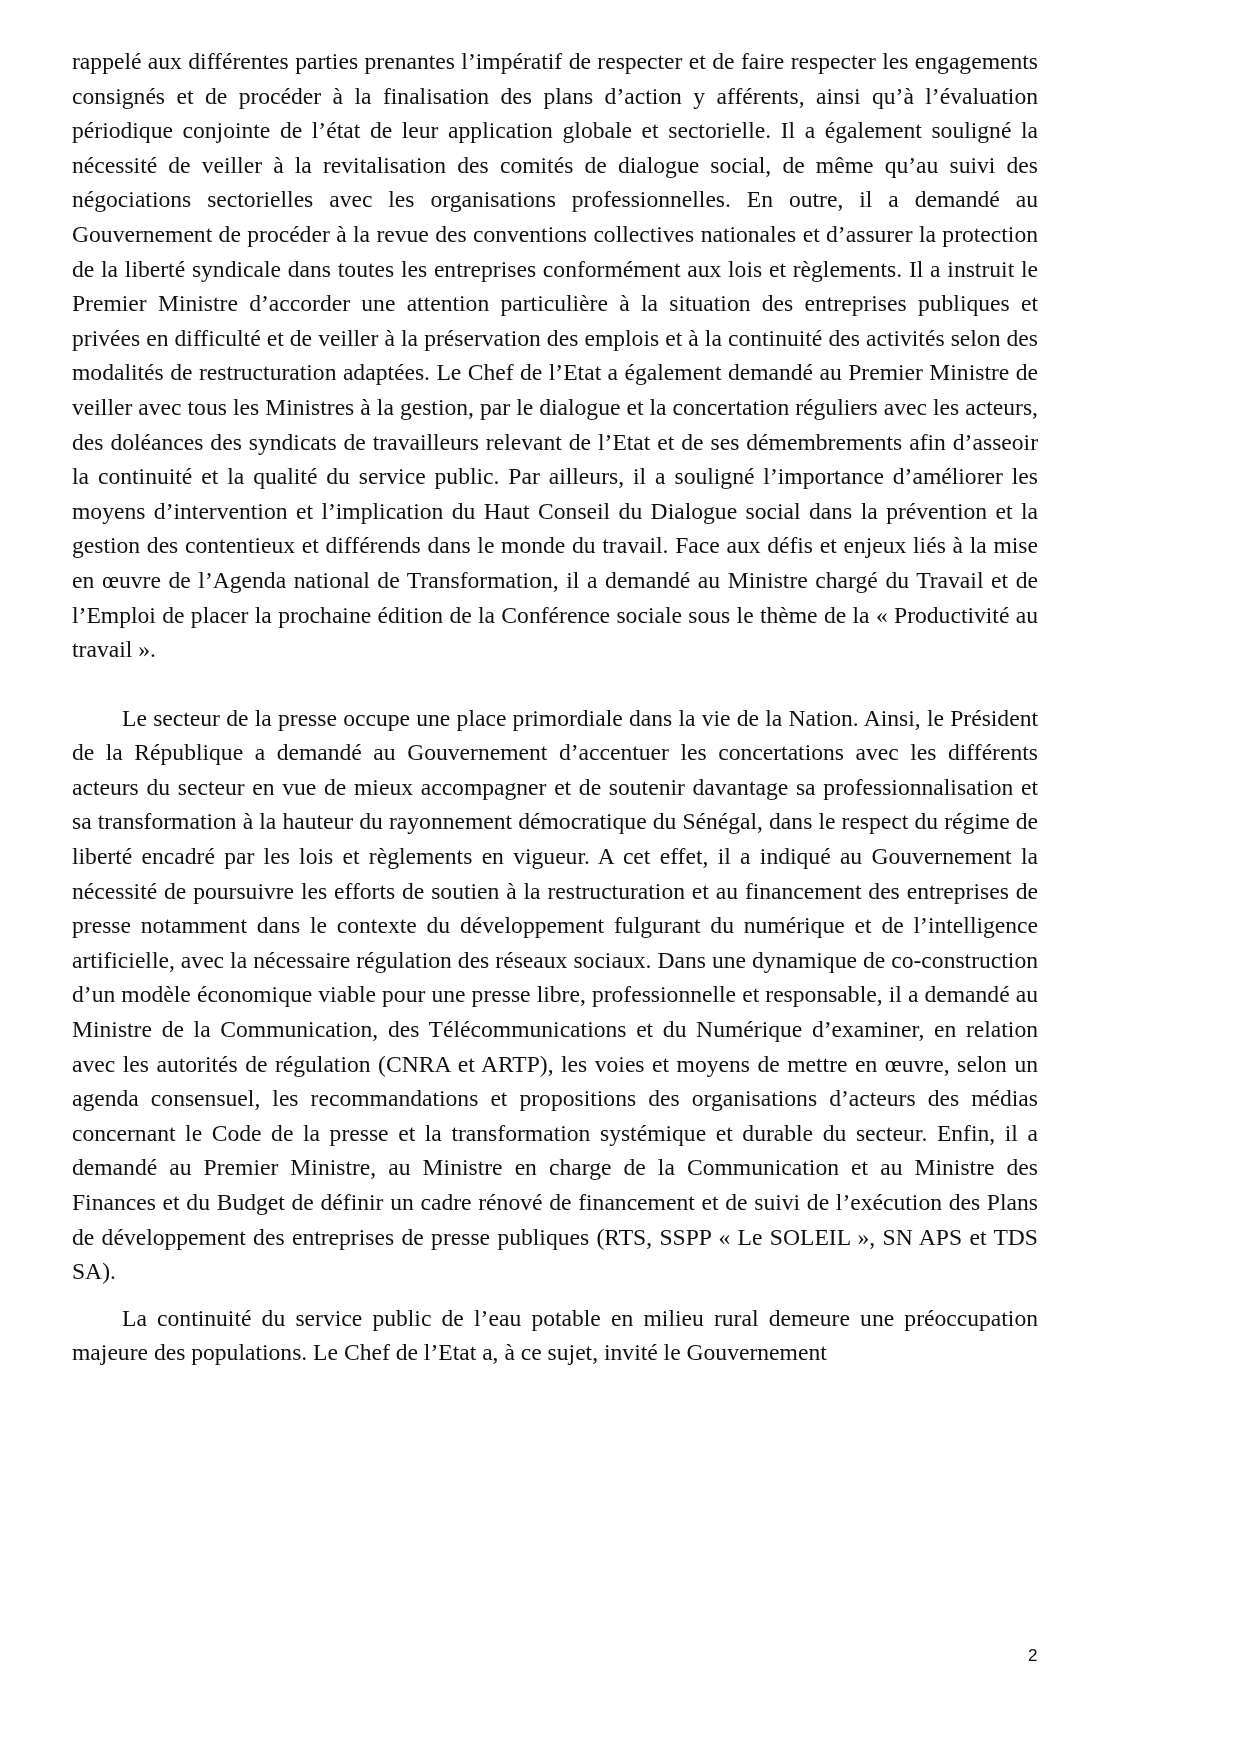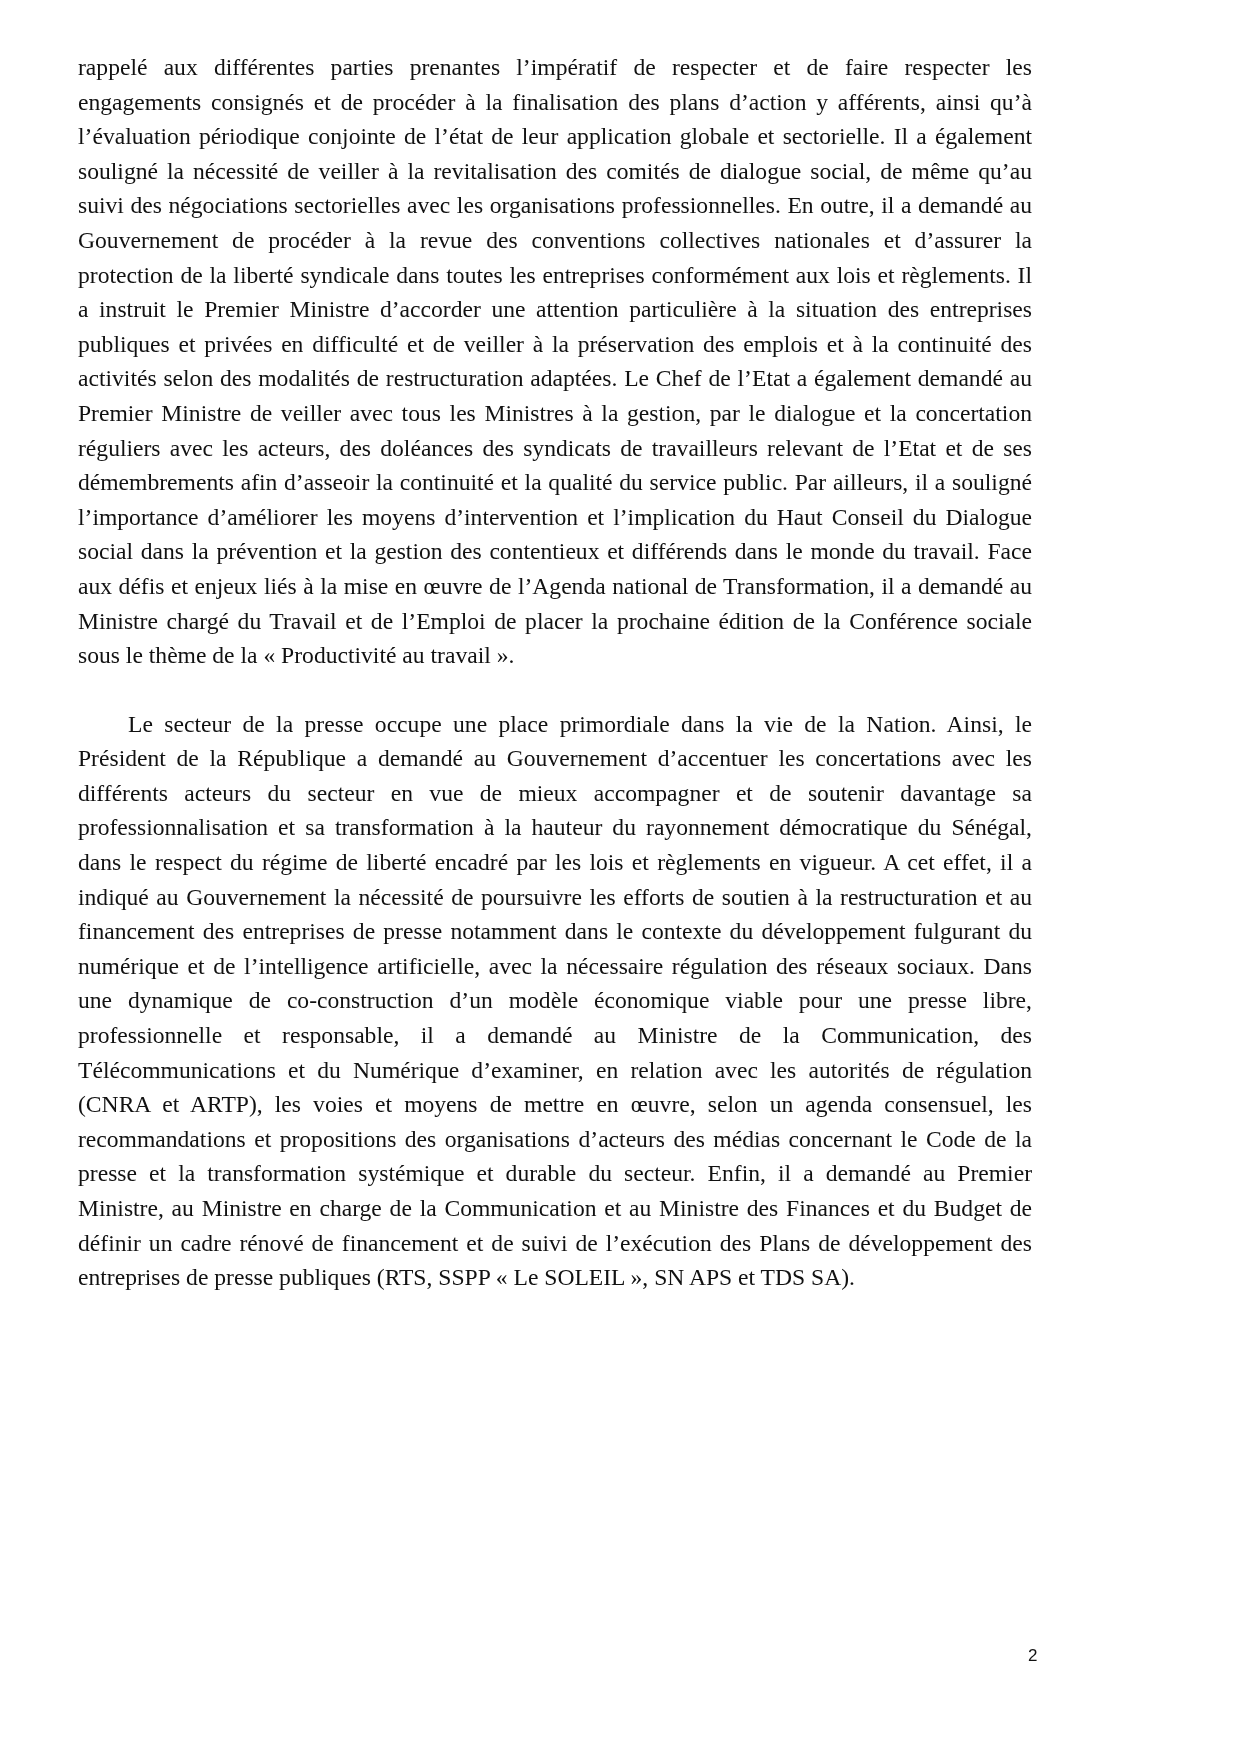--- a/index.html
+++ b/index.html
@@ -26,21 +26,21 @@
       left: 68px;
       top: 40px;
       width: 974px;
       font-family: "Liberation Serif", "DejaVu Serif", serif;
       font-size: 23.6px;
       line-height: 34.6px;
       color: #111111;
       text-align: justify;
     }
     .para {
-      margin: 10px;
+      margin: 4px;
       text-align: justify;
     }
     .para.indent {
       text-indent: 50px;
     }
     .para.gap-large {
       margin-top: 34px;
     }
     .para.gap-small {
       margin-top: 12px;
@@ -54,15 +54,16 @@
       color: #111111;
     }
   </style>
 </head>
 <body>
 
 <div class="page">
   <div class="body-text">
     <p class="para">rappelé aux différentes parties prenantes l’impératif de respecter et de faire respecter les engagements consignés et de procéder à la finalisation des plans d’action y afférents, ainsi qu’à l’évaluation périodique conjointe de l’état de leur application globale et sectorielle. Il a également souligné la nécessité de veiller à la revitalisation des comités de dialogue social, de même qu’au suivi des négociations sectorielles avec les organisations professionnelles. En outre, il a demandé au Gouvernement de procéder à la revue des conventions collectives nationales et d’assurer la protection de la liberté syndicale dans toutes les entreprises conformément aux lois et règlements. Il a instruit le Premier Ministre d’accorder une attention particulière à la situation des entreprises publiques et privées en difficulté et de veiller à la préservation des emplois et à la continuité des activités selon des modalités de restructuration adaptées. Le Chef de l’Etat a également demandé au Premier Ministre de veiller avec tous les Ministres à la gestion, par le dialogue et la concertation réguliers avec les acteurs, des doléances des syndicats de travailleurs relevant de l’Etat et de ses démembrements afin d’asseoir la continuité et la qualité du service public. Par ailleurs, il a souligné l’importance d’améliorer les moyens d’intervention et l’implication du Haut Conseil du Dialogue social dans la prévention et la gestion des contentieux et différends dans le monde du travail. Face aux défis et enjeux liés à la mise en œuvre de l’Agenda national de Transformation, il a demandé au Ministre chargé du Travail et de l’Emploi de placer la prochaine édition de la Conférence sociale sous le thème de la « Productivité au travail ».</p>
     <p class="para indent gap-large">Le secteur de la presse occupe une place primordiale dans la vie de la Nation. Ainsi, le Président de la République a demandé au Gouvernement d’accentuer les concertations avec les différents acteurs du secteur en vue de mieux accompagner et de soutenir davantage sa professionnalisation et sa transformation à la hauteur du rayonnement démocratique du Sénégal, dans le respect du régime de liberté encadré par les lois et règlements en vigueur. A cet effet, il a indiqué au Gouvernement la nécessité de poursuivre les efforts de soutien à la restructuration et au financement des entreprises de presse notamment dans le contexte du développement fulgurant du numérique et de l’intelligence artificielle, avec la nécessaire régulation des réseaux sociaux. Dans une dynamique de co-construction d’un modèle économique viable pour une presse libre, professionnelle et responsable, il a demandé au Ministre de la Communication, des Télécommunications et du Numérique d’examiner, en relation avec les autorités de régulation (CNRA et ARTP), les voies et moyens de mettre en œuvre, selon un agenda consensuel, les recommandations et propositions des organisations d’acteurs des médias concernant le Code de la presse et la transformation systémique et durable du secteur. Enfin, il a demandé au Premier Ministre, au Ministre en charge de la Communication et au Ministre des Finances et du Budget de définir un cadre rénové de financement et de suivi de l’exécution des Plans de développement des entreprises de presse publiques (RTS, SSPP « Le SOLEIL », SN APS et TDS SA).</p>
+    <p class="para indent gap-small">La continuité du service public de l’eau potable en milieu rural demeure une préoccupation majeure des populations. Le Chef de l’Etat a, à ce sujet, invité le Gouvernement</p>
   </div>
   <div class="page-number">2</div>
 </div>
 
 </body></html>

